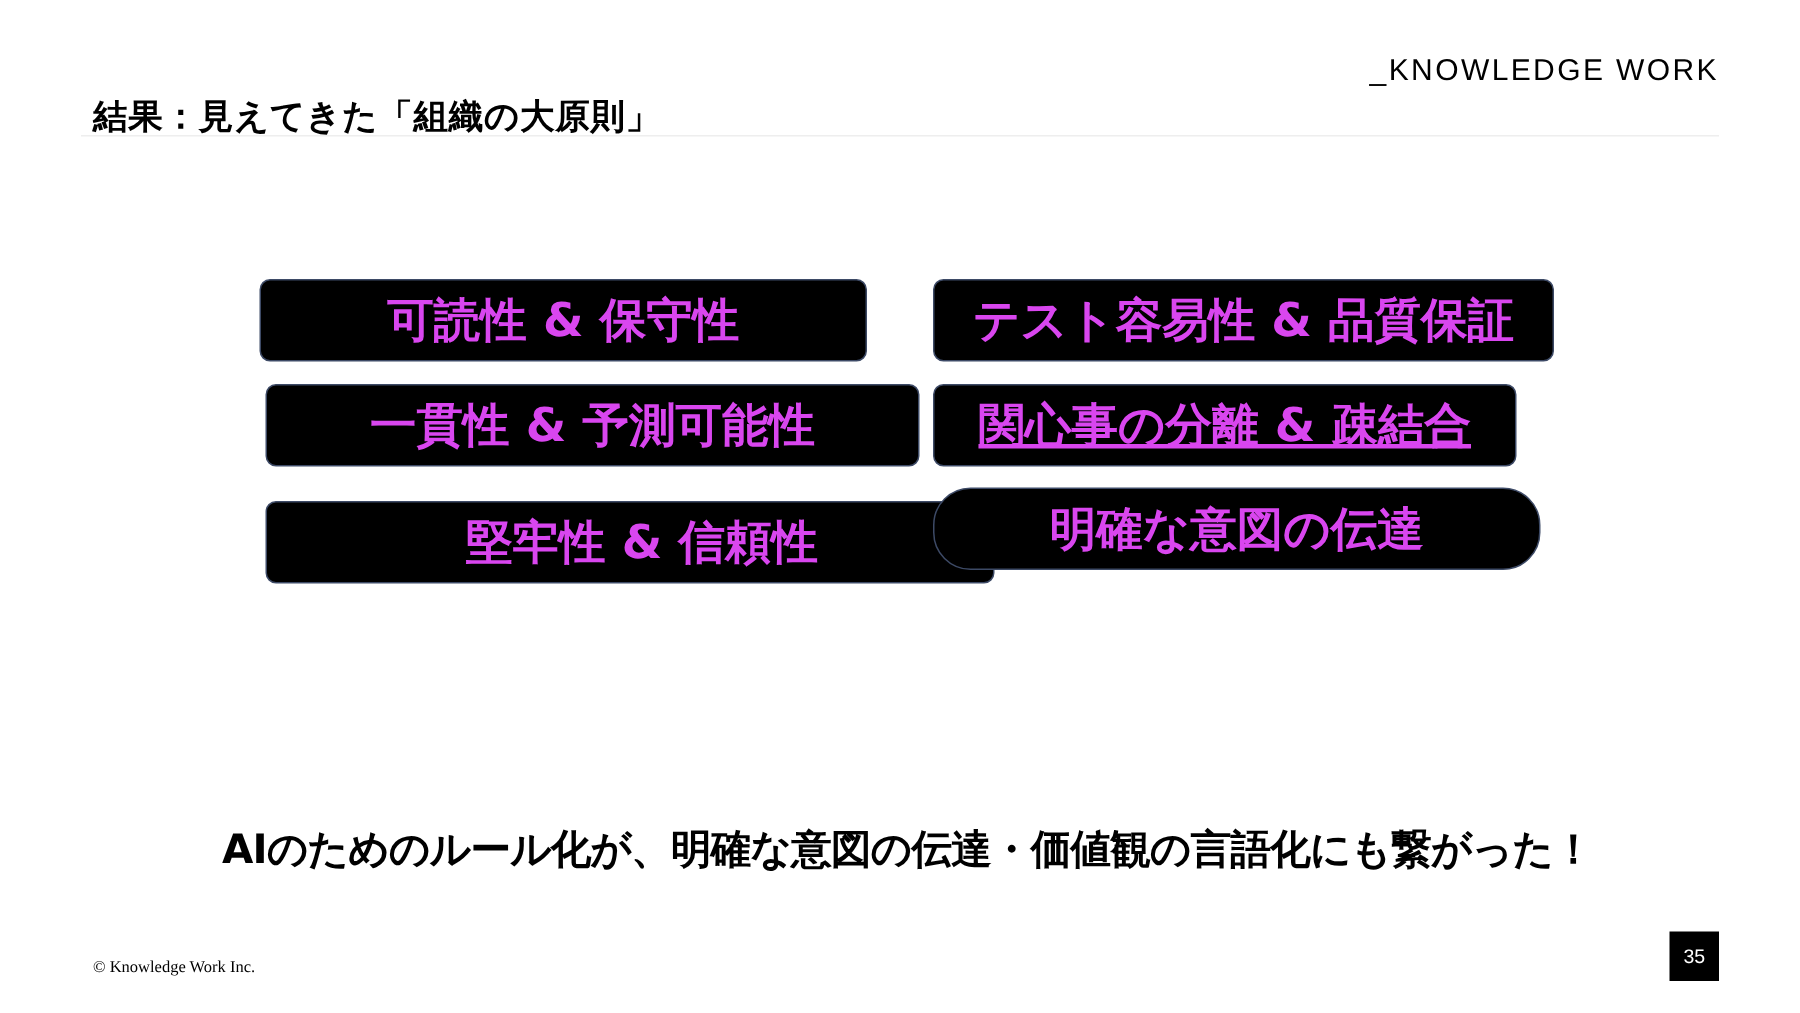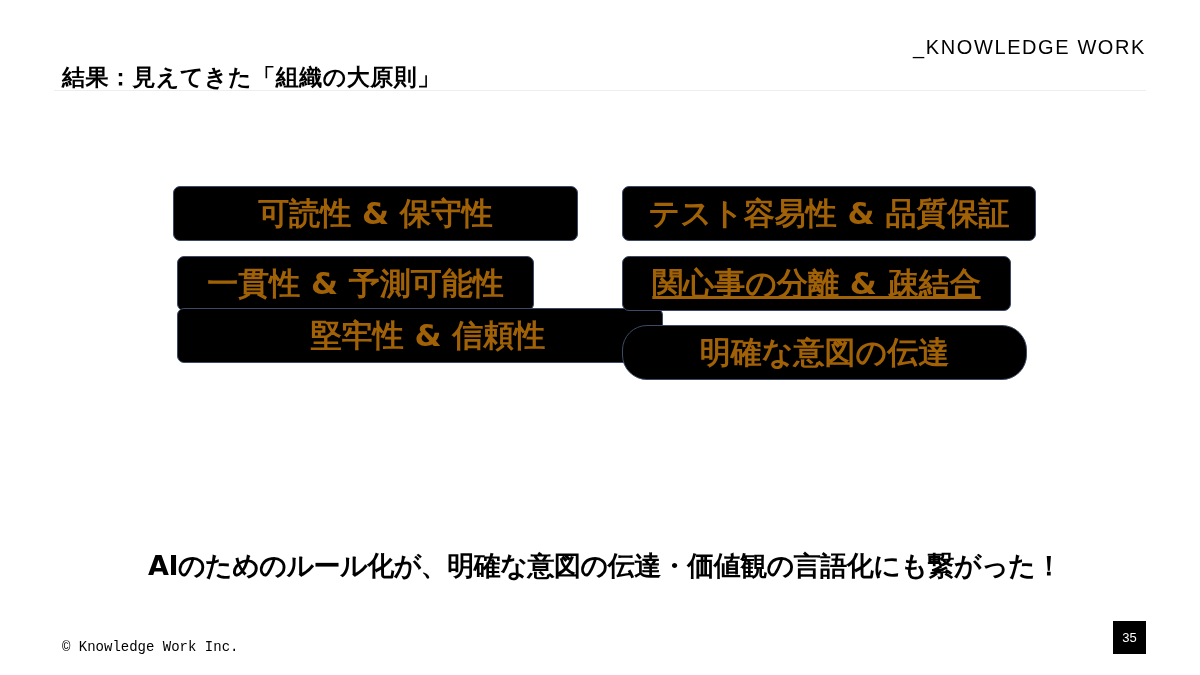--- a/index.html
+++ b/index.html
@@ -3,37 +3,37 @@
 <meta charset="utf-8">
 <style>
   html, body { margin:0; padding:0; }
   body { width:1200px; height:675px; background:#ffffff; position:relative; overflow:hidden;
          font-family:"DejaVu Sans", sans-serif; color:#000; }
   .title { position:absolute; left:62px; top:33px; font-size:23px; font-weight:bold; letter-spacing:0.5px;margin-top:29px; }
   .brand { position:absolute; right:54px; top:36px; font-family:"Liberation Sans", sans-serif;
            font-size:20px; font-weight:normal; letter-spacing:1.6px; }
   .divider { position:absolute; left:54px; top:90px; width:1092px; height:1px; background:#eeeeee; }
   .pill { position:absolute; height:55px; background:#000; border:1.5px solid #3d4a66; border-radius:7px;
-          box-sizing:border-box; color:#a16207; font-weight:bold; font-size:31px;
+          box-sizing:border-box; color:#d946ef; font-weight:bold; font-size:31px;
           display:flex; align-items:center; justify-content:center; white-space:nowrap; }
   .summary { position:absolute; left:148px; top:548px; font-size:27px; font-weight:bold; letter-spacing:-0.5px; white-space:nowrap; }
-  .copyright { position:absolute; left:62px; top:639px; font-family:Liberation Mono, monospace; font-size:14px; }
+  .copyright { position:absolute; left:62px; top:639px; font-family:Liberation Serif, serif; font-size:11px; }
   .pagenum { position:absolute; left:1113px; top:621px; width:33px; height:33px; background:#000; color:#fff;
              font-family:"Liberation Sans", sans-serif; font-size:13px; display:flex; align-items:center; justify-content:center; }
 </style>
 </head>
 <body>
 
 <div class="title">結果：見えてきた「組織の大原則」</div>
 <div class="brand">_KNOWLEDGE WORK</div>
 <div class="divider"></div>
 
 <div class="pill" style="left:173px; top:186px; width:405px;">可読性 &amp; 保守性</div>
-<div class="pill" style="left:177px; top:256px; width:357px;">一貫性 &amp; 予測可能性</div>
-<div class="pill" style="left:177px; top:308px; width:486px;padding-left:16px;">堅牢性 &amp; 信頼性</div>
+<div class="pill" style="left:177px; top:256px; width:436px;">一貫性 &amp; 予測可能性</div>
+<div class="pill" style="left:177px; top:334px; width:486px;padding-left:16px;">堅牢性 &amp; 信頼性</div>
 
 <div class="pill" style="left:622px; top:186px; width:414px;">テスト容易性 &amp; 品質保証</div>
 <div class="pill" style="left:622px; top:256px; width:389px;text-decoration:underline;">関心事の分離 &amp; 疎結合</div>
 <div class="pill" style="left:622px; top:325px; width:405px;border-radius:25px;">明確な意図の伝達</div>
 
 <div class="summary">AIのためのルール化が、明確な意図の伝達・価値観の言語化にも繋がった！</div>
 
 <div class="copyright">© Knowledge Work Inc.</div>
 <div class="pagenum">35</div>
 

